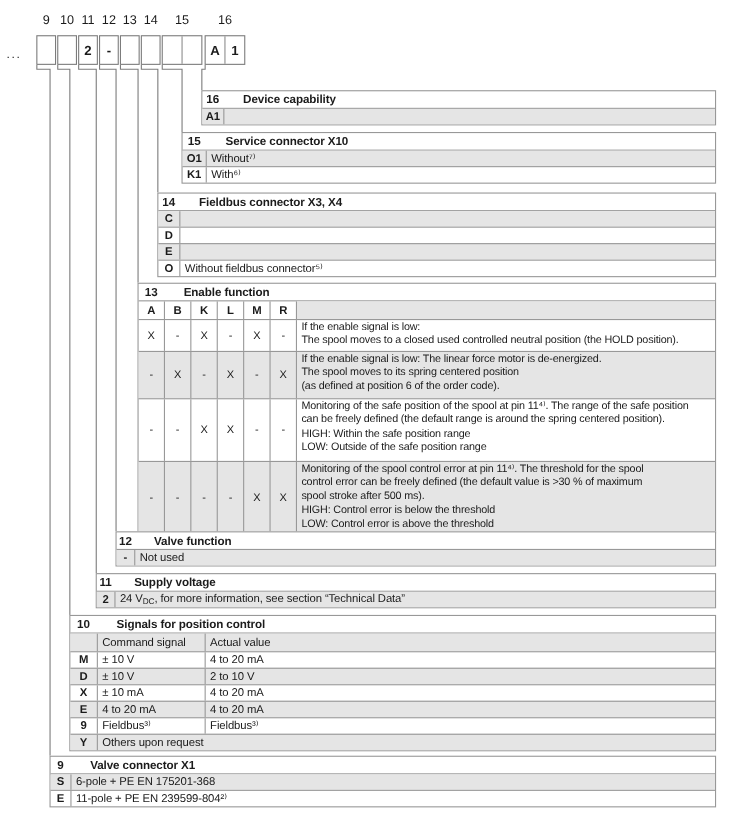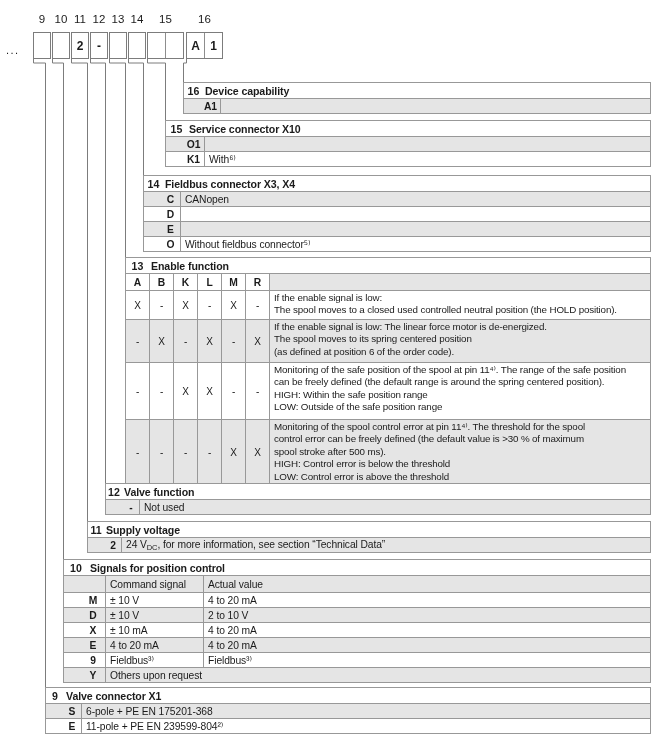--- a/index.html
+++ b/index.html
@@ -25,26 +25,26 @@
   .sec15{left:165px;top:120px;width:486px;--cw:21px}
   .sec14{left:143px;top:175px;width:508px;--cw:19px}
   .sec13{left:125px;top:257px;width:526px}
   .sec12{left:105px;top:483px;width:546px;--cw:16px}
   .sec11{left:87px;top:521px;width:564px;--cw:16px}
   .sec10{left:63px;top:559px;width:588px;--cw:24px}
   .sec9{left:45px;top:687px;width:606px;--cw:18px}
   .sec-hdr{height:15px;display:flex;align-items:center;font-weight:700;font-size:10.6px;border-bottom:1px solid var(--bc);}
   .hdr-num{width:var(--cw);text-align:center;}
   .sec13 .hdr-num{width:23px;}
-  .hdr-title{margin-left:2px;letter-spacing:-0.1px;text-align:right;}
+  .hdr-title{margin-left:18px;letter-spacing:-0.1px;text-align:right;}
   .row{display:flex;align-items:center;height:14px;font-size:10.3px;letter-spacing:-0.1px;}
   .row + .row{border-top:1px solid var(--bc);}
   .shaded{background:var(--shade);}
   .code{width:var(--cw);align-self:stretch;display:flex;align-items:center;justify-content:center;
-        font-weight:700;border-right:1px solid var(--bc);flex:none;margin-left:17px;}
+        font-weight:700;border-right:1px solid var(--bc);flex:none;}
   .desc{flex:1;padding:0 4px;white-space:pre-line;}
   
   .sec13 .colhdr{height:16px;}
   .mark{width:23px;flex:none;align-self:stretch;display:flex;align-items:center;justify-content:center;border-right:1px solid var(--bc);}
   .colhdr .mark{font-weight:700;}
   .colhdr .desc{align-self:stretch;background:var(--shade);}
   .drow{align-items:stretch;}
   .drow .mark{font-size:10px;}
   .drow .desc{font-size:9.8px;line-height:12.4px;letter-spacing:-0.15px;padding-top:1px;}
   .h28{height:28px}.h42{height:42px}.h56{height:56px}.h64{height:64px}
@@ -120,35 +120,35 @@
     </div>
   </div>
 
   <div class="section sec15">
     <div class="sec-hdr">
       <span class="hdr-num">15</span>
       <span class="hdr-title">Service connector X10</span>
     </div>
     <div class="row shaded">
       <span class="code">O1</span>
+      <span class="desc">Without⁷⁾</span>
     </div>
     <div class="row">
       <span class="code">K1</span>
       <span class="desc">With⁶⁾</span>
     </div>
   </div>
 
   <div class="section sec14">
     <div class="sec-hdr">
       <span class="hdr-num">14</span>
       <span class="hdr-title">Fieldbus connector X3, X4</span>
     </div>
     <div class="row shaded">
       <span class="code">C</span>
-      <span class="desc">CANopen</span>
     </div>
     <div class="row">
       <span class="code">D</span>
     </div>
     <div class="row shaded">
       <span class="code">E</span>
     </div>
     <div class="row">
       <span class="code">O</span>
       <span class="desc">Without fieldbus connector⁵⁾</span>

